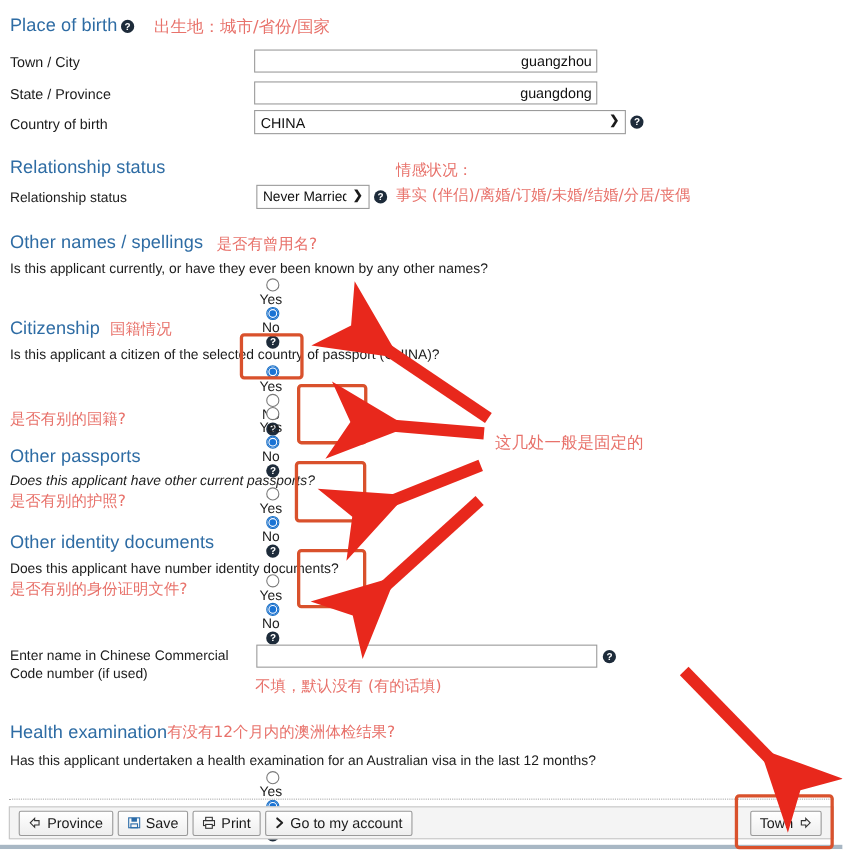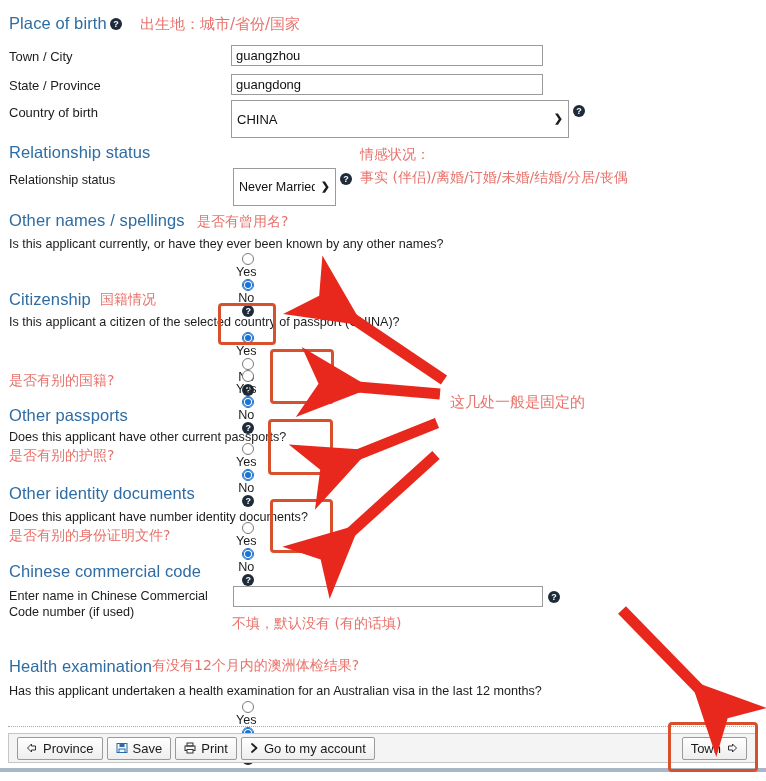--- a/index.html
+++ b/index.html
@@ -66,27 +66,28 @@
   
   .txt-input {
     border: 1px solid #9b9b9b;
     background: #ffffff;
     height: 21px;
     font-family: "Liberation Sans", sans-serif;
     font-size: 13px;
     color: #111;
     padding: 0 4px;
     outline: none;
+    text-align: right;
   }
 
   
   .sel {
     border: 1px solid #9b9b9b;
     background: #ffffff;
-    height: 38px;
+    height: 22px;
     font-family: "Liberation Sans", sans-serif;
     font-size: 13px;
     color: #111;
     padding: 0 20px 0 5px;
     outline: none;
     -webkit-appearance: none;
     appearance: none;
     position: relative;
   }
   .sel-wrap { position: absolute; }
@@ -278,21 +279,21 @@
   <div class="radio-row" style="left:234px; top:370px;">
     <span class="radio"></span>
     <span class="radio-label">Yes</span>
     <span class="radio checked"></span>
     <span class="radio-label">No</span>
     <span class="help-icon">?</span>
   </div>
 
   <div class="abs sec-head" style="left:9px; top:406px;">Other passports</div>
 
-  <div class="abs q-label" style="left:9px; top:430px;">Does this applicant have other current passports?</div>
+  <div class="abs q-label" style="left:9px; top:430px;font-style:italic;">Does this applicant have other current passports?</div>
   <div class="abs cn cn-sm" style="left:9px; top:447px;">是否有别的护照?</div>
   <div class="radio-row" style="left:234px; top:443px;">
     <span class="radio"></span>
     <span class="radio-label">Yes</span>
     <span class="radio checked"></span>
     <span class="radio-label">No</span>
     <span class="help-icon">?</span>
   </div>
 
   <div class="abs sec-head" style="left:9px; top:484px;">Other identity documents</div>
@@ -300,21 +301,20 @@
   <div class="abs q-label" style="left:9px; top:510px;">Does this applicant have number identity documents?</div>
   <div class="abs cn cn-sm" style="left:9px; top:527px;">是否有别的身份证明文件?</div>
   <div class="radio-row" style="left:234px; top:522px;">
     <span class="radio"></span>
     <span class="radio-label">Yes</span>
     <span class="radio checked"></span>
     <span class="radio-label">No</span>
     <span class="help-icon">?</span>
   </div>
 
-  <div class="abs sec-head" style="left:9px; top:562px;">Chinese commercial code</div>
 
   <div class="abs wrap-label" style="left:9px; top:588px;">Enter name in Chinese Commercial Code number (if used)</div>
   <input class="abs txt-input" style="left: 233px; top: 586px; width: 310px;" value="">
   <span class="abs help-icon" style="left:548px; top:591px;">?</span>
   <div class="abs cn cn-sm" style="left:232px; top:615px;">不填，默认没有 (有的话填)</div>
 
   <div class="abs sec-head" style="left:9px; top:657px;">Health examination</div>
   <div class="abs cn cn-sm" style="left:152px; top:657px;">有没有12个月内的澳洲体检结果?</div>
 
   <div class="abs q-label" style="left:9px; top:684px;">Has this applicant undertaken a health examination for an Australian visa in the last 12 months?</div>

